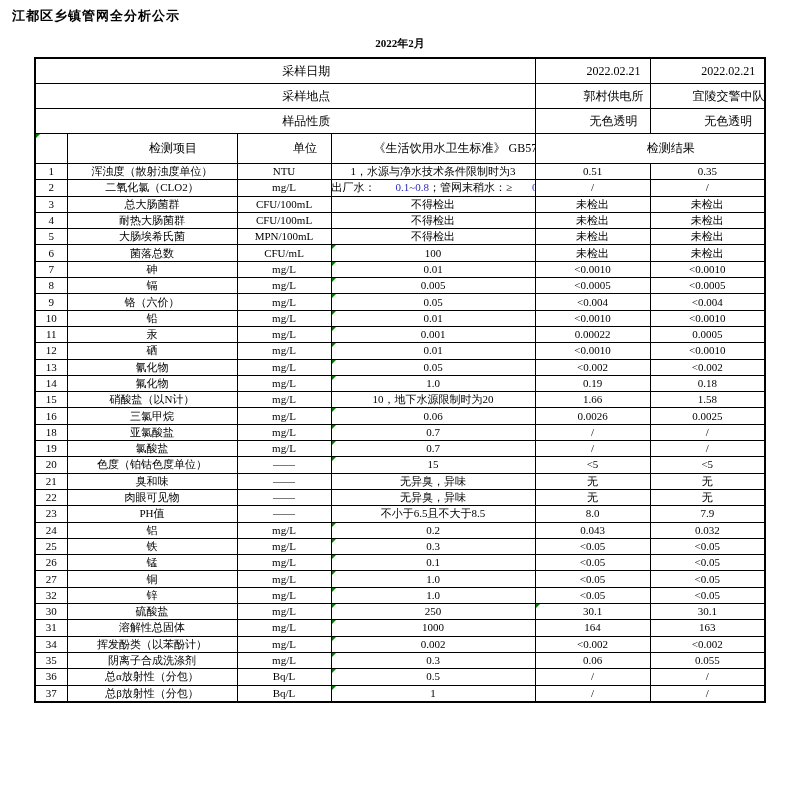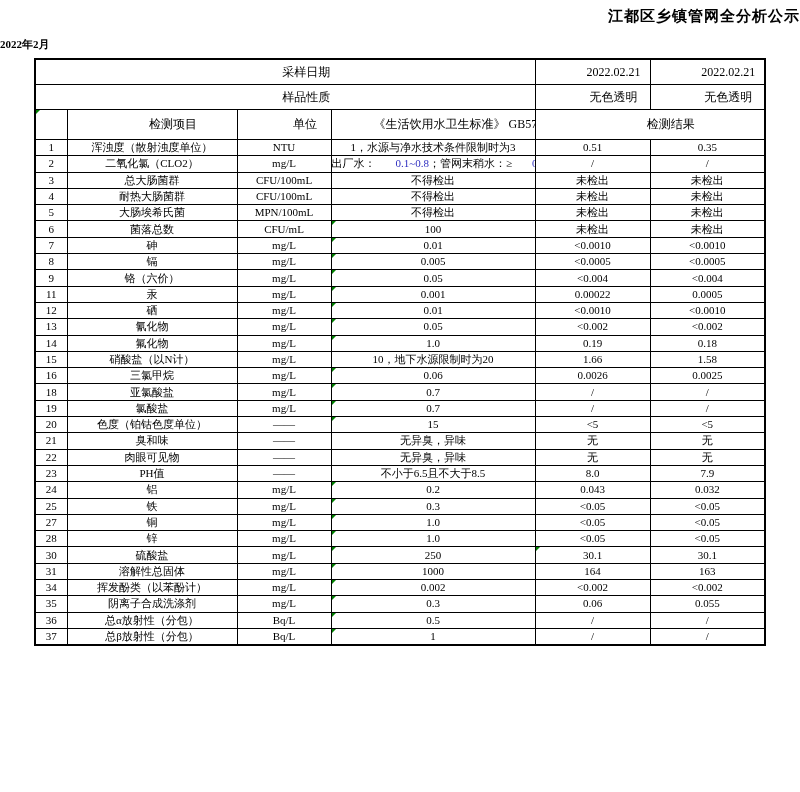--- a/index.html
+++ b/index.html
@@ -1,25 +1,25 @@
 <!DOCTYPE html>
 <html><head>
 <meta charset="utf-8">
 <style>
   html,body{margin:0;padding:0;background:#ffffff;}
   body{
     width:800px;height:792px;overflow:hidden;color:#000;
     font-family:"Liberation Serif","DejaVu Serif",serif;
   }
   .title{
-    text-align:right;font-size:15px;font-weight:bold;
-    margin:7px 0 0 0;letter-spacing:1px;
+    text-align:left;font-size:13px;font-weight:bold;
+    margin:7px 0 0 12px;letter-spacing:1px;
   }
   .subtitle{
-    text-align:left;font-size:11px;font-weight:bold;margin:11px 0 6px 0;
+    text-align:center;font-size:11px;font-weight:bold;margin:11px 0 6px 0;
   }
   table.report{
     border-collapse:collapse;table-layout:fixed;
     width:730px;margin:0 auto;border:2px solid #000;
   }
   table.report td{
     border:1px solid #000;text-align:center;vertical-align:middle;
     padding:0;overflow:hidden;white-space:nowrap;
   }
   tbody.info td{height:24px;font-size:12px;padding-left:42px;}
@@ -49,20 +49,25 @@
       <col class="c5">
       <col class="c6">
   </colgroup>
   <tbody class="info">
       <tr>
         <td colspan="4">采样日期</td>
         <td>2022.02.21</td>
         <td>2022.02.21</td>
       </tr>
       <tr>
+        <td colspan="4">采样地点</td>
+        <td>郭村供电所</td>
+        <td>宜陵交警中队</td>
+      </tr>
+      <tr>
         <td colspan="4">样品性质</td>
         <td>无色透明</td>
         <td>无色透明</td>
       </tr>
     </tbody>
   <tbody class="info">
     <tr class="colhead">
       <td class="rel"><span class="gt"></span><span>序号</span></td>
       <td>检测项目</td>
       <td>单位</td>
@@ -137,20 +142,28 @@
       </tr>
       <tr>
         <td>9</td>
         <td class="left">铬（六价）</td>
         <td>mg/L</td>
         <td class="rel"><span class="gt"></span>0.05</td>
         <td>&lt;0.004</td>
         <td>&lt;0.004</td>
       </tr>
       <tr>
+        <td>10</td>
+        <td class="left">铅</td>
+        <td>mg/L</td>
+        <td class="rel"><span class="gt"></span>0.01</td>
+        <td>&lt;0.0010</td>
+        <td>&lt;0.0010</td>
+      </tr>
+      <tr>
         <td>11</td>
         <td class="left">汞</td>
         <td>mg/L</td>
         <td class="rel"><span class="gt"></span>0.001</td>
         <td>0.00022</td>
         <td>0.0005</td>
       </tr>
       <tr>
         <td>12</td>
         <td class="left">硒</td>
@@ -249,29 +262,37 @@
       </tr>
       <tr>
         <td>25</td>
         <td class="left">铁</td>
         <td>mg/L</td>
         <td class="rel"><span class="gt"></span>0.3</td>
         <td>&lt;0.05</td>
         <td>&lt;0.05</td>
       </tr>
       <tr>
+        <td>26</td>
+        <td class="left">锰</td>
+        <td>mg/L</td>
+        <td class="rel"><span class="gt"></span>0.1</td>
+        <td>&lt;0.05</td>
+        <td>&lt;0.05</td>
+      </tr>
+      <tr>
         <td>27</td>
         <td class="left">铜</td>
         <td>mg/L</td>
         <td class="rel"><span class="gt"></span>1.0</td>
         <td>&lt;0.05</td>
         <td>&lt;0.05</td>
       </tr>
       <tr>
-        <td>28</td>
+        <td>32</td>
         <td class="left">锌</td>
         <td>mg/L</td>
         <td class="rel"><span class="gt"></span>1.0</td>
         <td>&lt;0.05</td>
         <td>&lt;0.05</td>
       </tr>
       <tr>
         <td>30</td>
         <td class="left">硫酸盐</td>
         <td>mg/L</td>

